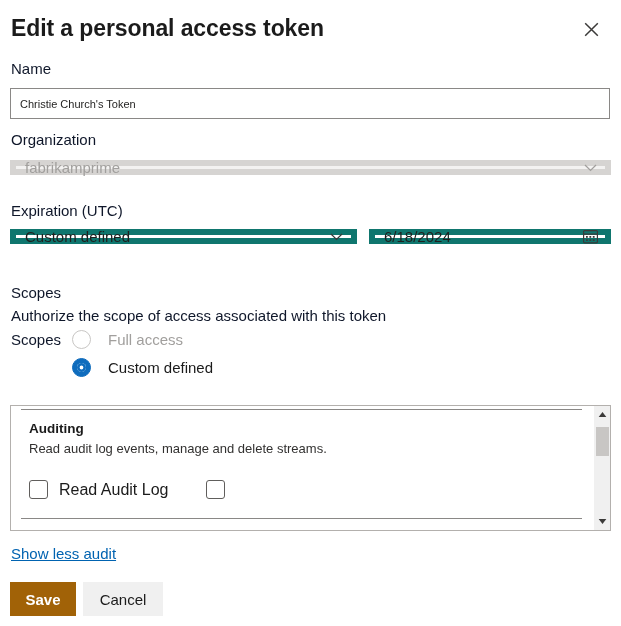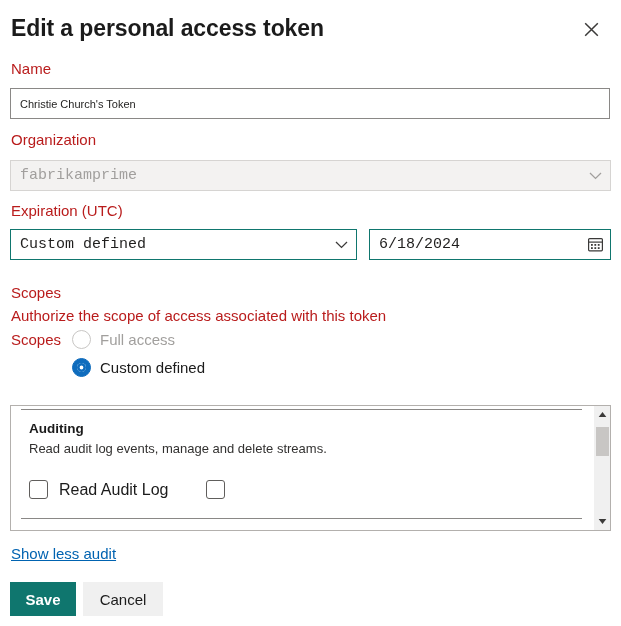--- a/index.html
+++ b/index.html
@@ -54,50 +54,49 @@
     background: transparent;
     border: none;
     padding: 0;
   }
   .close-btn svg { display: block; }
 
   
   .field-label {
     font-size: 15px;
     line-height: 18px;
-    color: #b91c1c;
+    color: #0f172a;
     font-weight: 400;
   }
 
   
   .txtbox {
     box-sizing: border-box;
     border: 1px solid #8a8886;
     background: #ffffff;
     height: 31px;
     display: flex;
     align-items: center;
     font-size: 11px;
     color: #201f1e;
     padding: 0 9px;
   }
 
   .combo {
     box-sizing: border-box;
-    border: 1px solid #0f766e;
-    background: #ffffff;
-    height: 31px;
+    border: 6px solid #0f766e;
+    background: #ffffff;
+    height: 15px;
     display: flex;
     align-items: center;
     justify-content: space-between;
     font-size: 15px;
     color: #201f1e;
     padding: 0 6px 0 9px;
     cursor: pointer;
-    font-family: Liberation Mono, monospace;
   }
   .combo.disabled {
     background: #f3f2f1;
     border-color: #d6d4d2;
     color: #a19f9d;
     cursor: default;
   }
   .combo .value { white-space: nowrap; overflow: hidden; }
   .chev { flex: 0 0 auto; display: flex; align-items: center; }
 
@@ -114,21 +113,21 @@
 
   #scopes-heading  { position: absolute; left: 11px; top: 284px; font-size: 15px; }
   #scopes-desc     { position: absolute; left: 11px; top: 307px; font-size: 15px; }
   #scopes-inline   { position: absolute; left: 11px; top: 331px; font-size: 15px; }
 
   
   .radio-row {
     position: absolute;
     display: flex;
     align-items: center;
-    gap: 9px;
+    gap: 17px;
     font-size: 15px;
     cursor: pointer;
   }
   #radio-full   { left: 72px; top: 330px; color: #a19f9d; cursor: default; }
   #radio-custom { left: 72px; top: 358px; color: #1b1b1b; }
 
   .radio-mark {
     width: 19px;
     height: 19px;
     border-radius: 50%;
@@ -262,21 +261,21 @@
     color: #0063b1;
     text-decoration: underline;
     cursor: pointer;
   }
   #btn-save {
     position: absolute;
     left: 10px;
     top: 582px;
     width: 66px;
     height: 34px;
-    background: #0f766e;
+    background: #a16207;
     color: #ffffff;
     border: none;
     font-size: 15px;
     font-family: inherit;
     font-weight: 600;
     cursor: pointer;
     display: flex; align-items: center; justify-content: center;
   }
   #btn-cancel {
     position: absolute;

